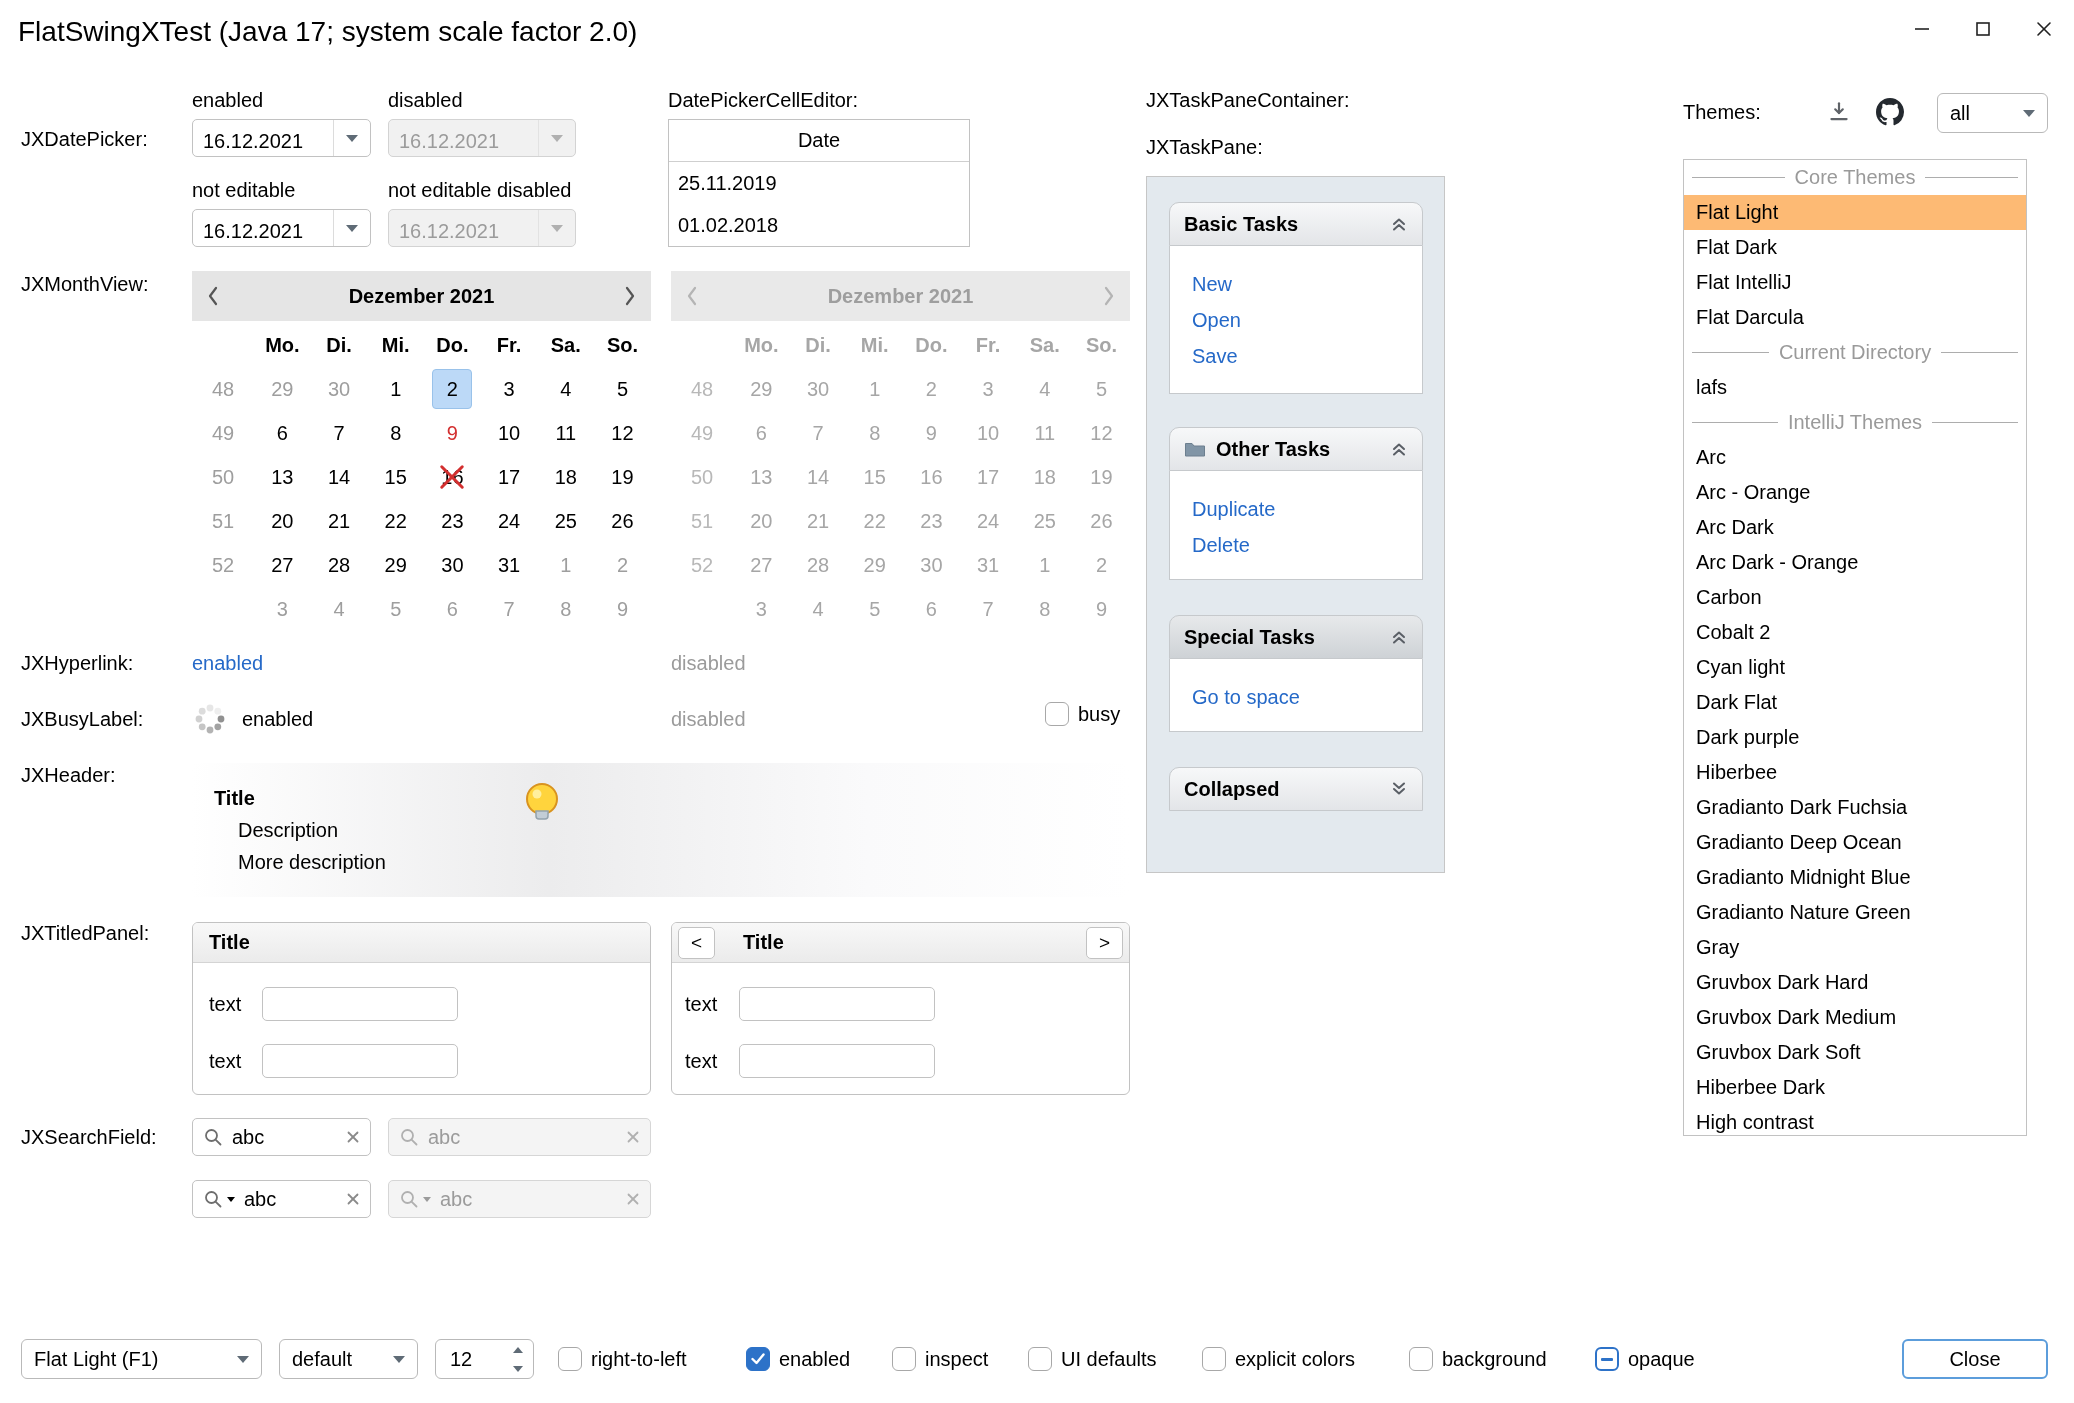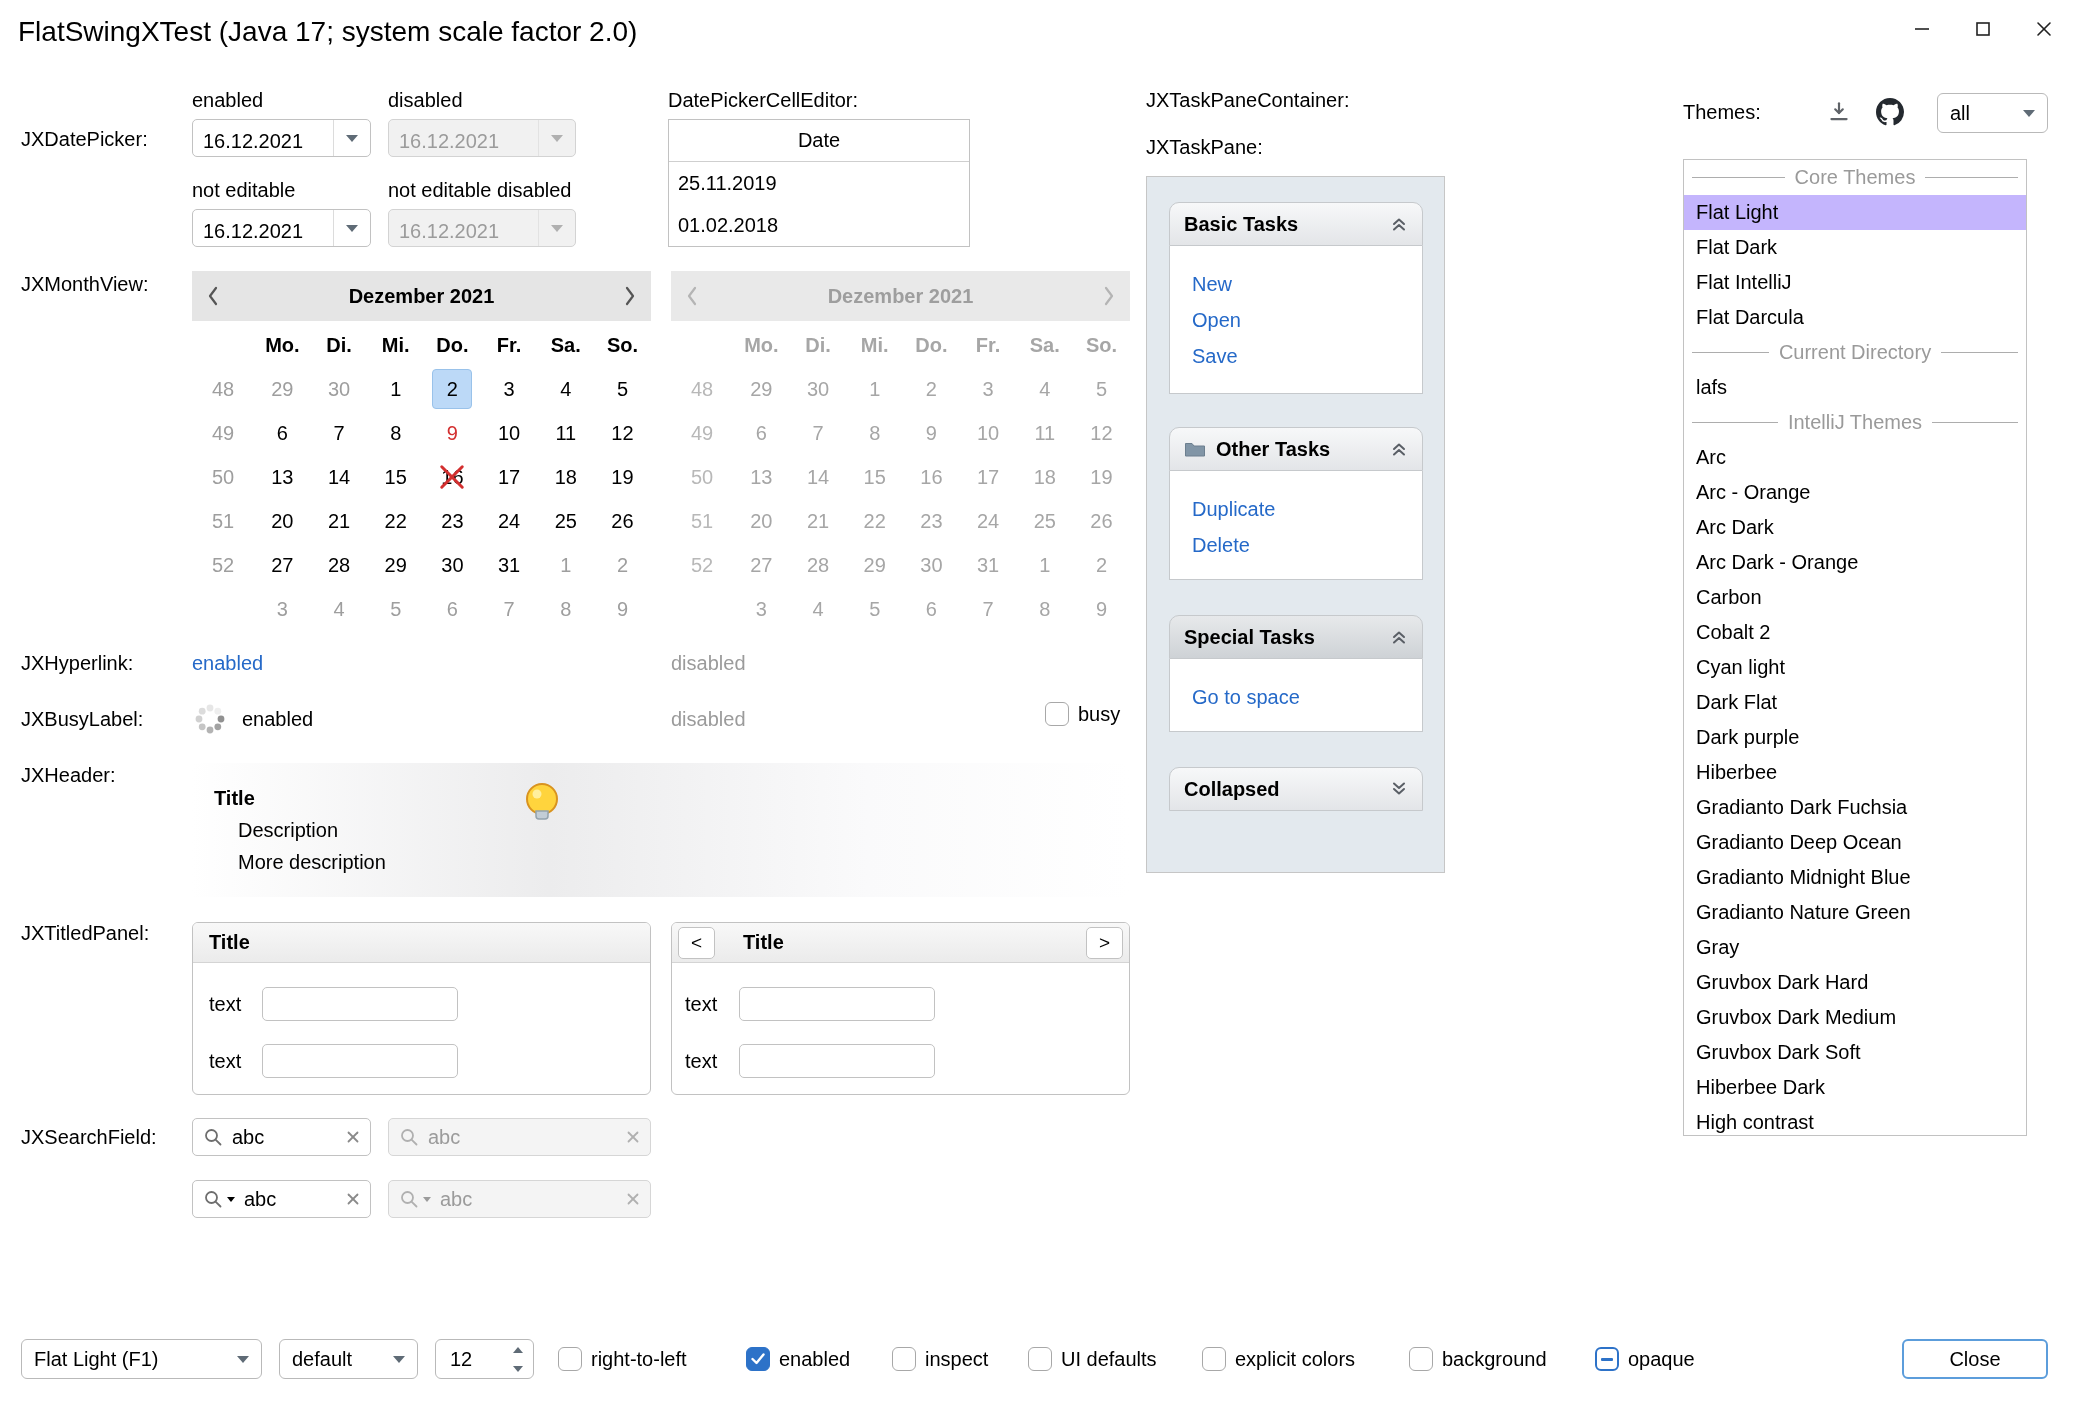--- a/index.html
+++ b/index.html
@@ -95,21 +95,21 @@
   .tp-head.highlighted{background:linear-gradient(#e7e9eb,#ced2d6);}
   .tp-title{font-weight:bold;flex:1;white-space:nowrap;}
   .tp-chev{display:flex;align-items:center;}
   .tp-content{background:#fff;border:1px solid #c6c9cc;border-top:none;padding:20px 0 0 22px;}
   .tp-link{color:#2569c8;line-height:36px;cursor:pointer;white-space:nowrap;}
   .tp-ico{display:flex;align-items:center;}
 
   
   .themes-list{position:absolute;left:1683px;top:159px;width:344px;height:977px;background:#fff;border:1px solid #c2c2c2;overflow:hidden;}
   .theme-item{height:35px;line-height:35px;padding-left:12px;white-space:nowrap;}
-  .theme-item.selected{background:#c4b5fd;}
+  .theme-item.selected{background:#fdba74;}
   .theme-sep{height:35px;display:flex;align-items:center;gap:10px;color:#9a9a9a;padding:0 8px;white-space:nowrap;}
   .sep-line{flex:1;height:1px;background:#adadad;}
   .icon-btn{position:absolute;display:flex;align-items:center;justify-content:center;}
 
   
   .bottombar{position:absolute;left:0;top:1339px;width:2074px;height:40px;}
   .combo{position:absolute;height:40px;border:1px solid #b9b9b9;border-radius:6px;background:#fff;display:flex;align-items:center;padding:0 12px;gap:10px;top:0;}
   .combo .val{flex:1;white-space:nowrap;}
   .spinner{position:absolute;left:435px;top:0;width:99px;height:40px;border:1px solid #b9b9b9;border-radius:6px;background:#fff;display:flex;}
   .spin-val{flex:1;display:flex;align-items:center;padding-left:14px;}

